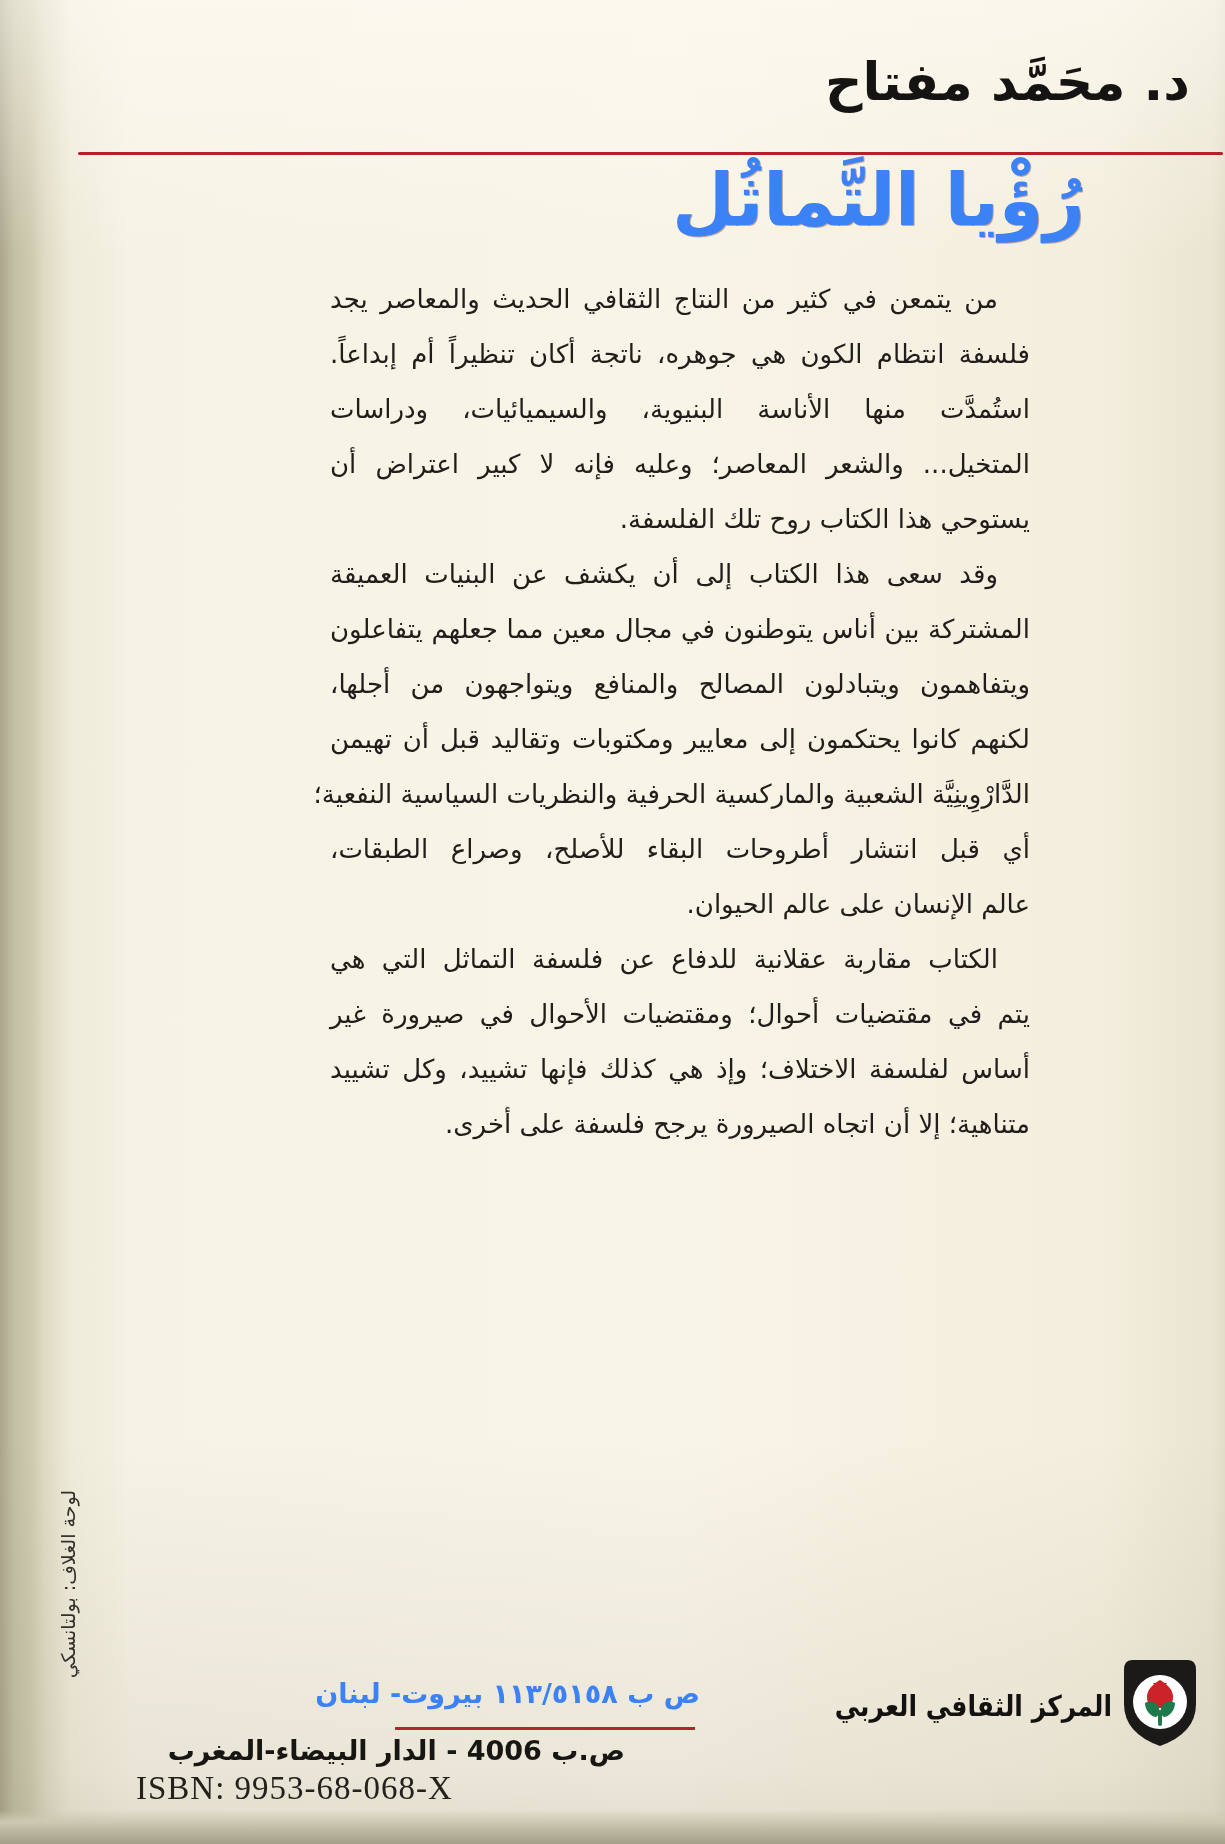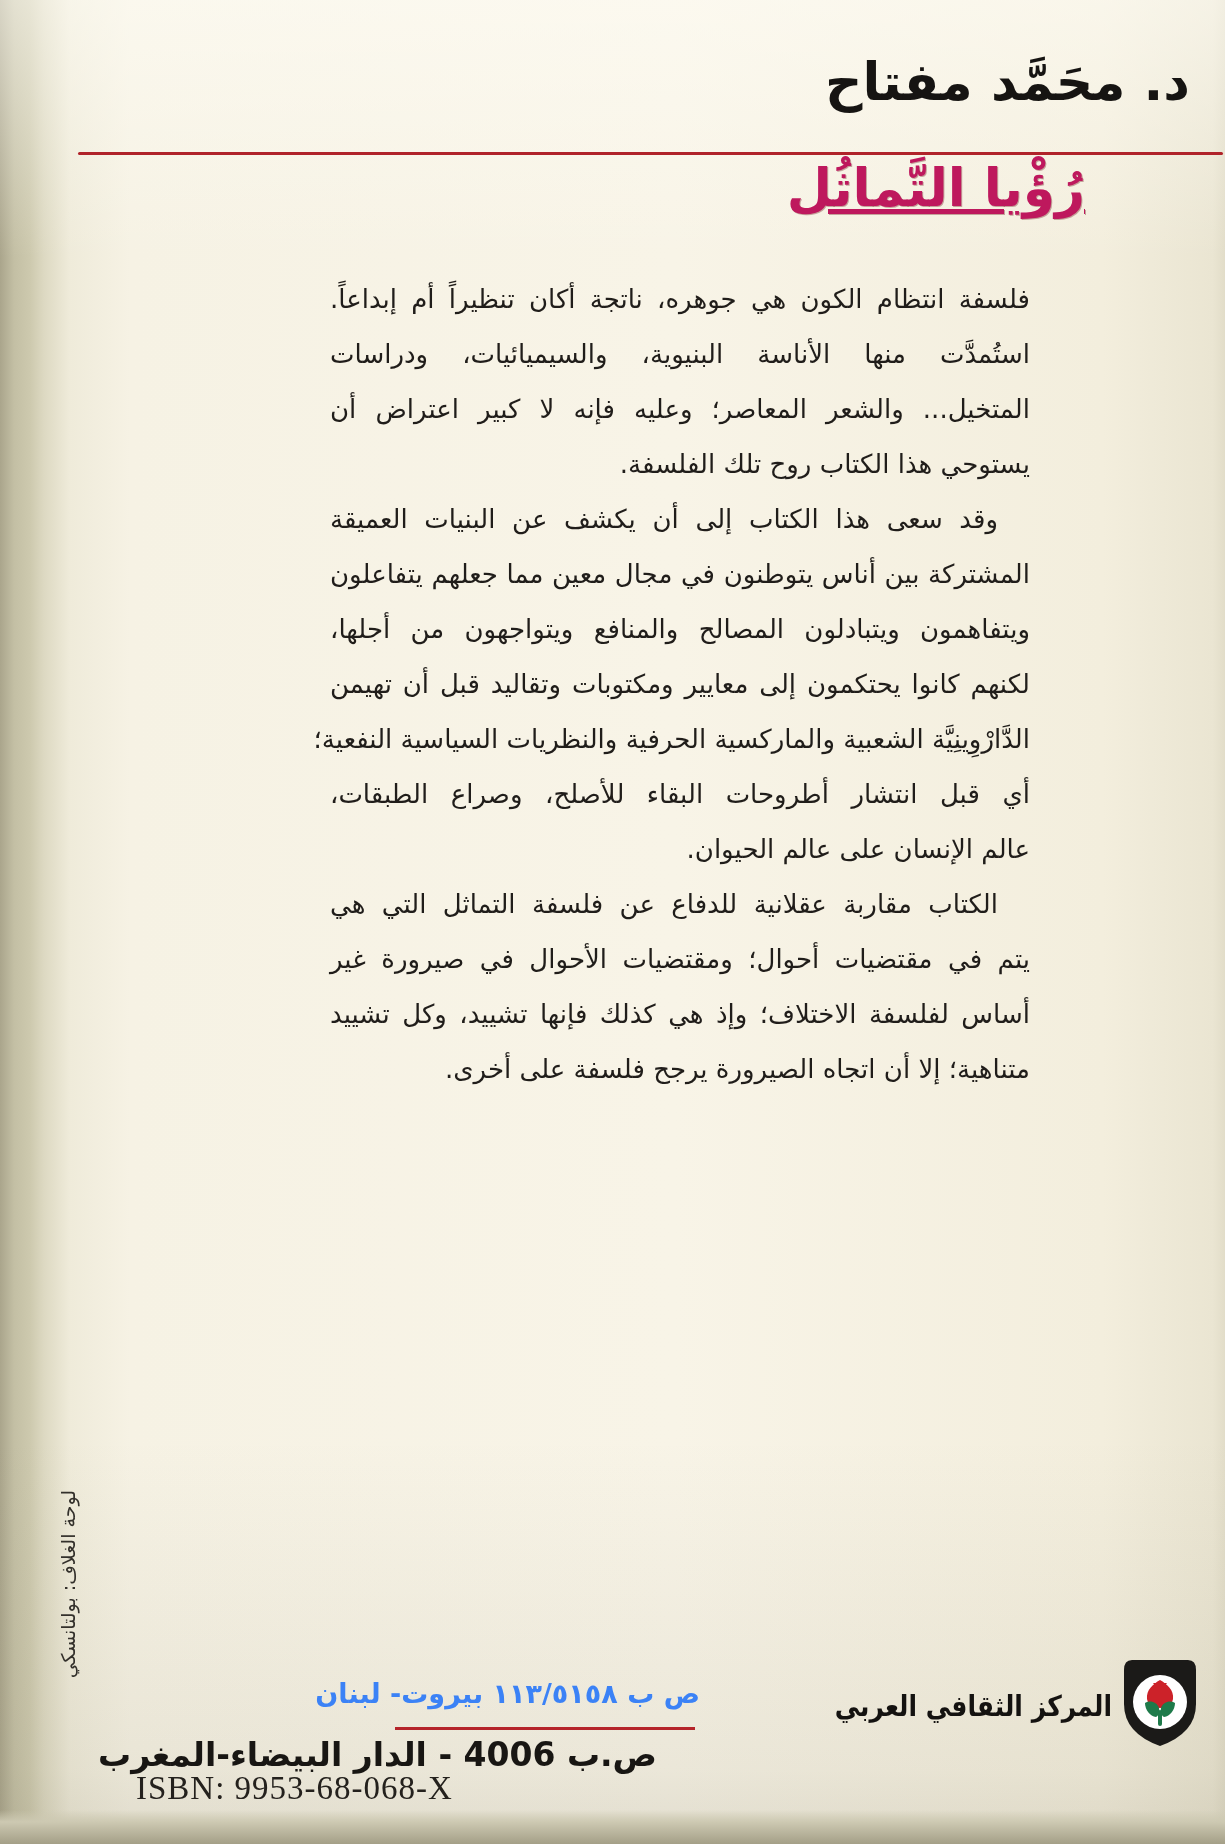--- a/index.html
+++ b/index.html
@@ -18,24 +18,23 @@
     font-size:52px;font-weight:bold;color:#161412;
     direction:rtl;white-space:nowrap;
     letter-spacing:-1px;
   }
   .red-rule{
     top:152px;left:78px;right:2px;height:3px;
     background:#b0232a;border-radius:2px;
   }
   .title{
     top:158px;right:140px;
-    font-size:52px;font-weight:bold;color:#be185d;
+    font-size:72px;font-weight:bold;color:#3b82f6;
     direction:rtl;white-space:nowrap;
     text-shadow:1px 1px 0 rgba(104,16,18,.35);
-    text-decoration:underline;
   }
   
   .blurb{
     top:272px;right:195px;width:700px;
     direction:rtl;
     font-size:26px;line-height:55px;color:#201d1a;
   }
   .bl{
     height:55px;white-space:nowrap;
     text-align:justify;text-align-last:justify;
@@ -45,23 +44,23 @@
   
   .addr1{
     top:1678px;right:525px;
     direction:rtl;white-space:nowrap;
     font-size:27px;font-weight:bold;color:#3b82f6;
   }
   .addr-rule{
     top:1727px;left:395px;width:300px;height:3px;background:#b5242a;
   }
   .addr2{
-    top:1735px;right:568px;
+    top:1735px;right:600px;
     direction:rtl;white-space:nowrap;
-    font-size:33px;font-weight:bold;color:#181613;
+    font-size:27px;font-weight:bold;color:#181613;
   }
   .publisher-name{
     top:1690px;right:113px;
     direction:rtl;white-space:nowrap;
     font-size:25px;font-weight:bold;color:#141210;
     transform:scaleY(1.15);transform-origin:right top;
   }
   .logo{top:1656px;right:25px;width:80px;height:92px;}
   .isbn{
     top:1770px;left:108px;
@@ -84,20 +83,21 @@
   }
 </style>
 </head>
 <body>
 
 <div class="abs author">د. محَمَّد مفتاح</div>
 <div class="abs red-rule"></div>
 <div class="abs title">رُؤْيا التَّماثُل</div>
 
 <div class="abs blurb">
+  <div class="bl first">من يتمعن في كثير من النتاج الثقافي الحديث والمعاصر يجد</div>
   <div class="bl">فلسفة انتظام الكون هي جوهره، ناتجة أكان تنظيراً أم إبداعاً.</div>
   <div class="bl">استُمدَّت منها الأناسة البنيوية، والسيميائيات، ودراسات</div>
   <div class="bl">المتخيل... والشعر المعاصر؛ وعليه فإنه لا كبير اعتراض أن</div>
   <div class="bl last">يستوحي هذا الكتاب روح تلك الفلسفة.</div>
 
   <div class="bl first">وقد سعى هذا الكتاب إلى أن يكشف عن البنيات العميقة</div>
   <div class="bl">المشتركة بين أناس يتوطنون في مجال معين مما جعلهم يتفاعلون</div>
   <div class="bl">ويتفاهمون ويتبادلون المصالح والمنافع ويتواجهون من أجلها،</div>
   <div class="bl">لكنهم كانوا يحتكمون إلى معايير ومكتوبات وتقاليد قبل أن تهيمن</div>
   <div class="bl">الدَّارْوِينِيَّة الشعبية والماركسية الحرفية والنظريات السياسية النفعية؛</div>

